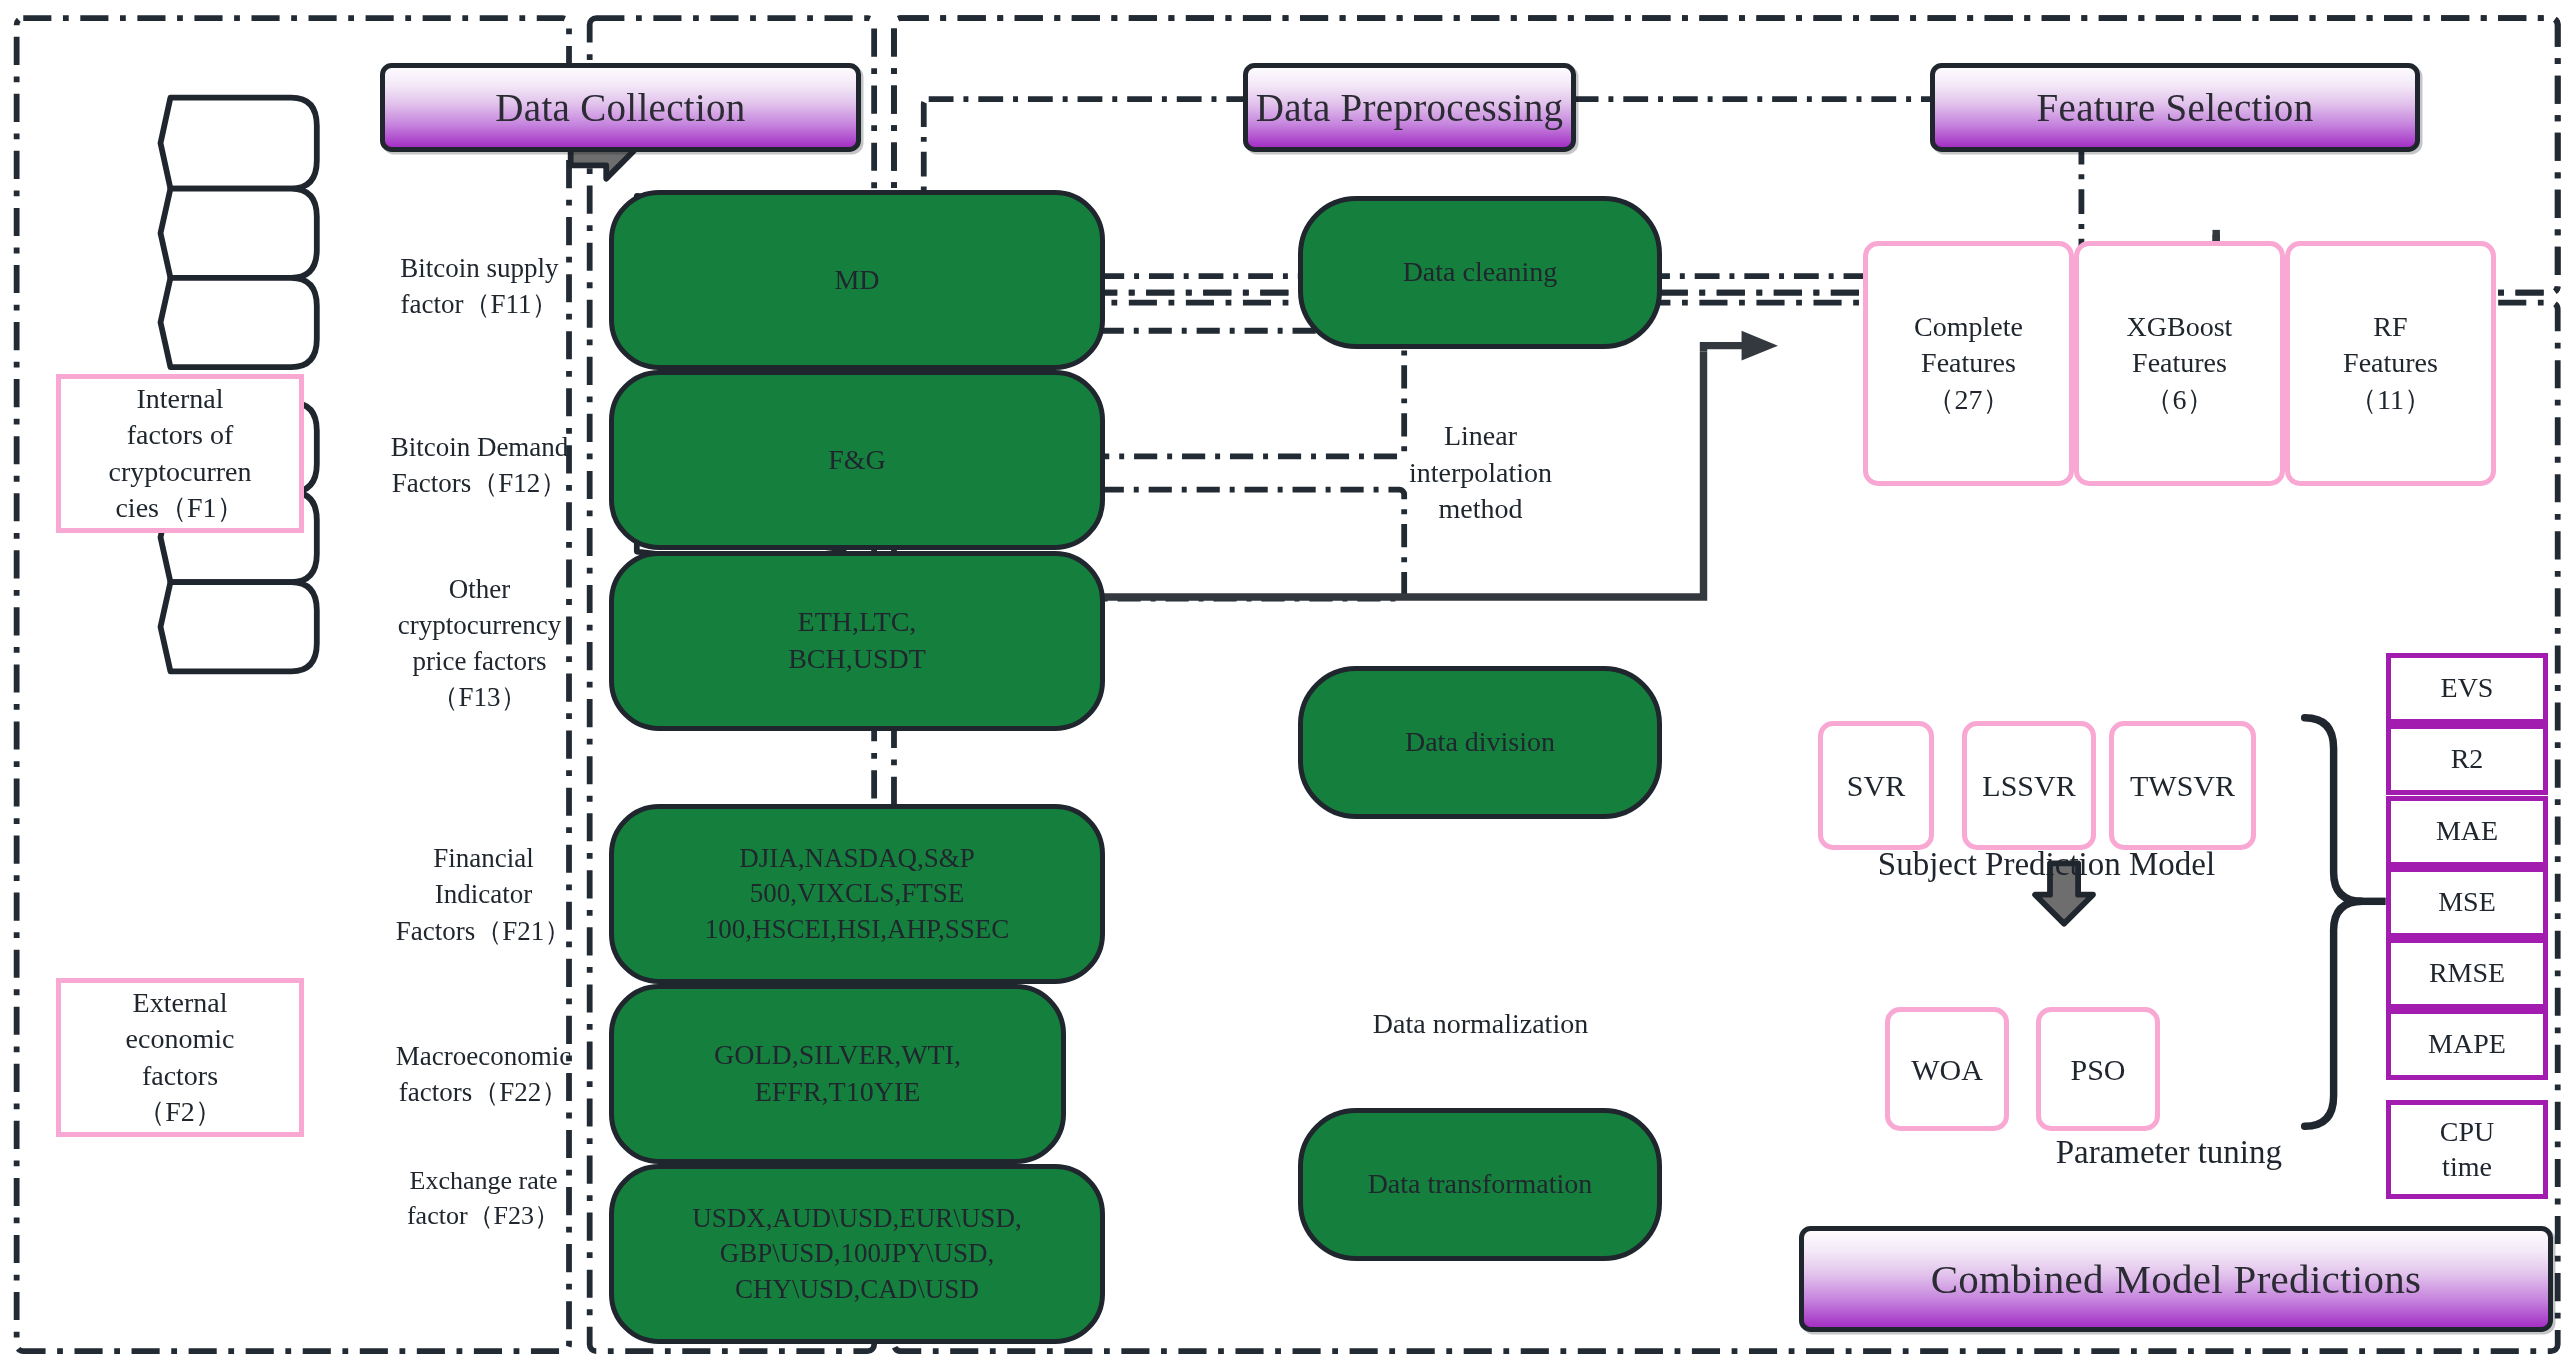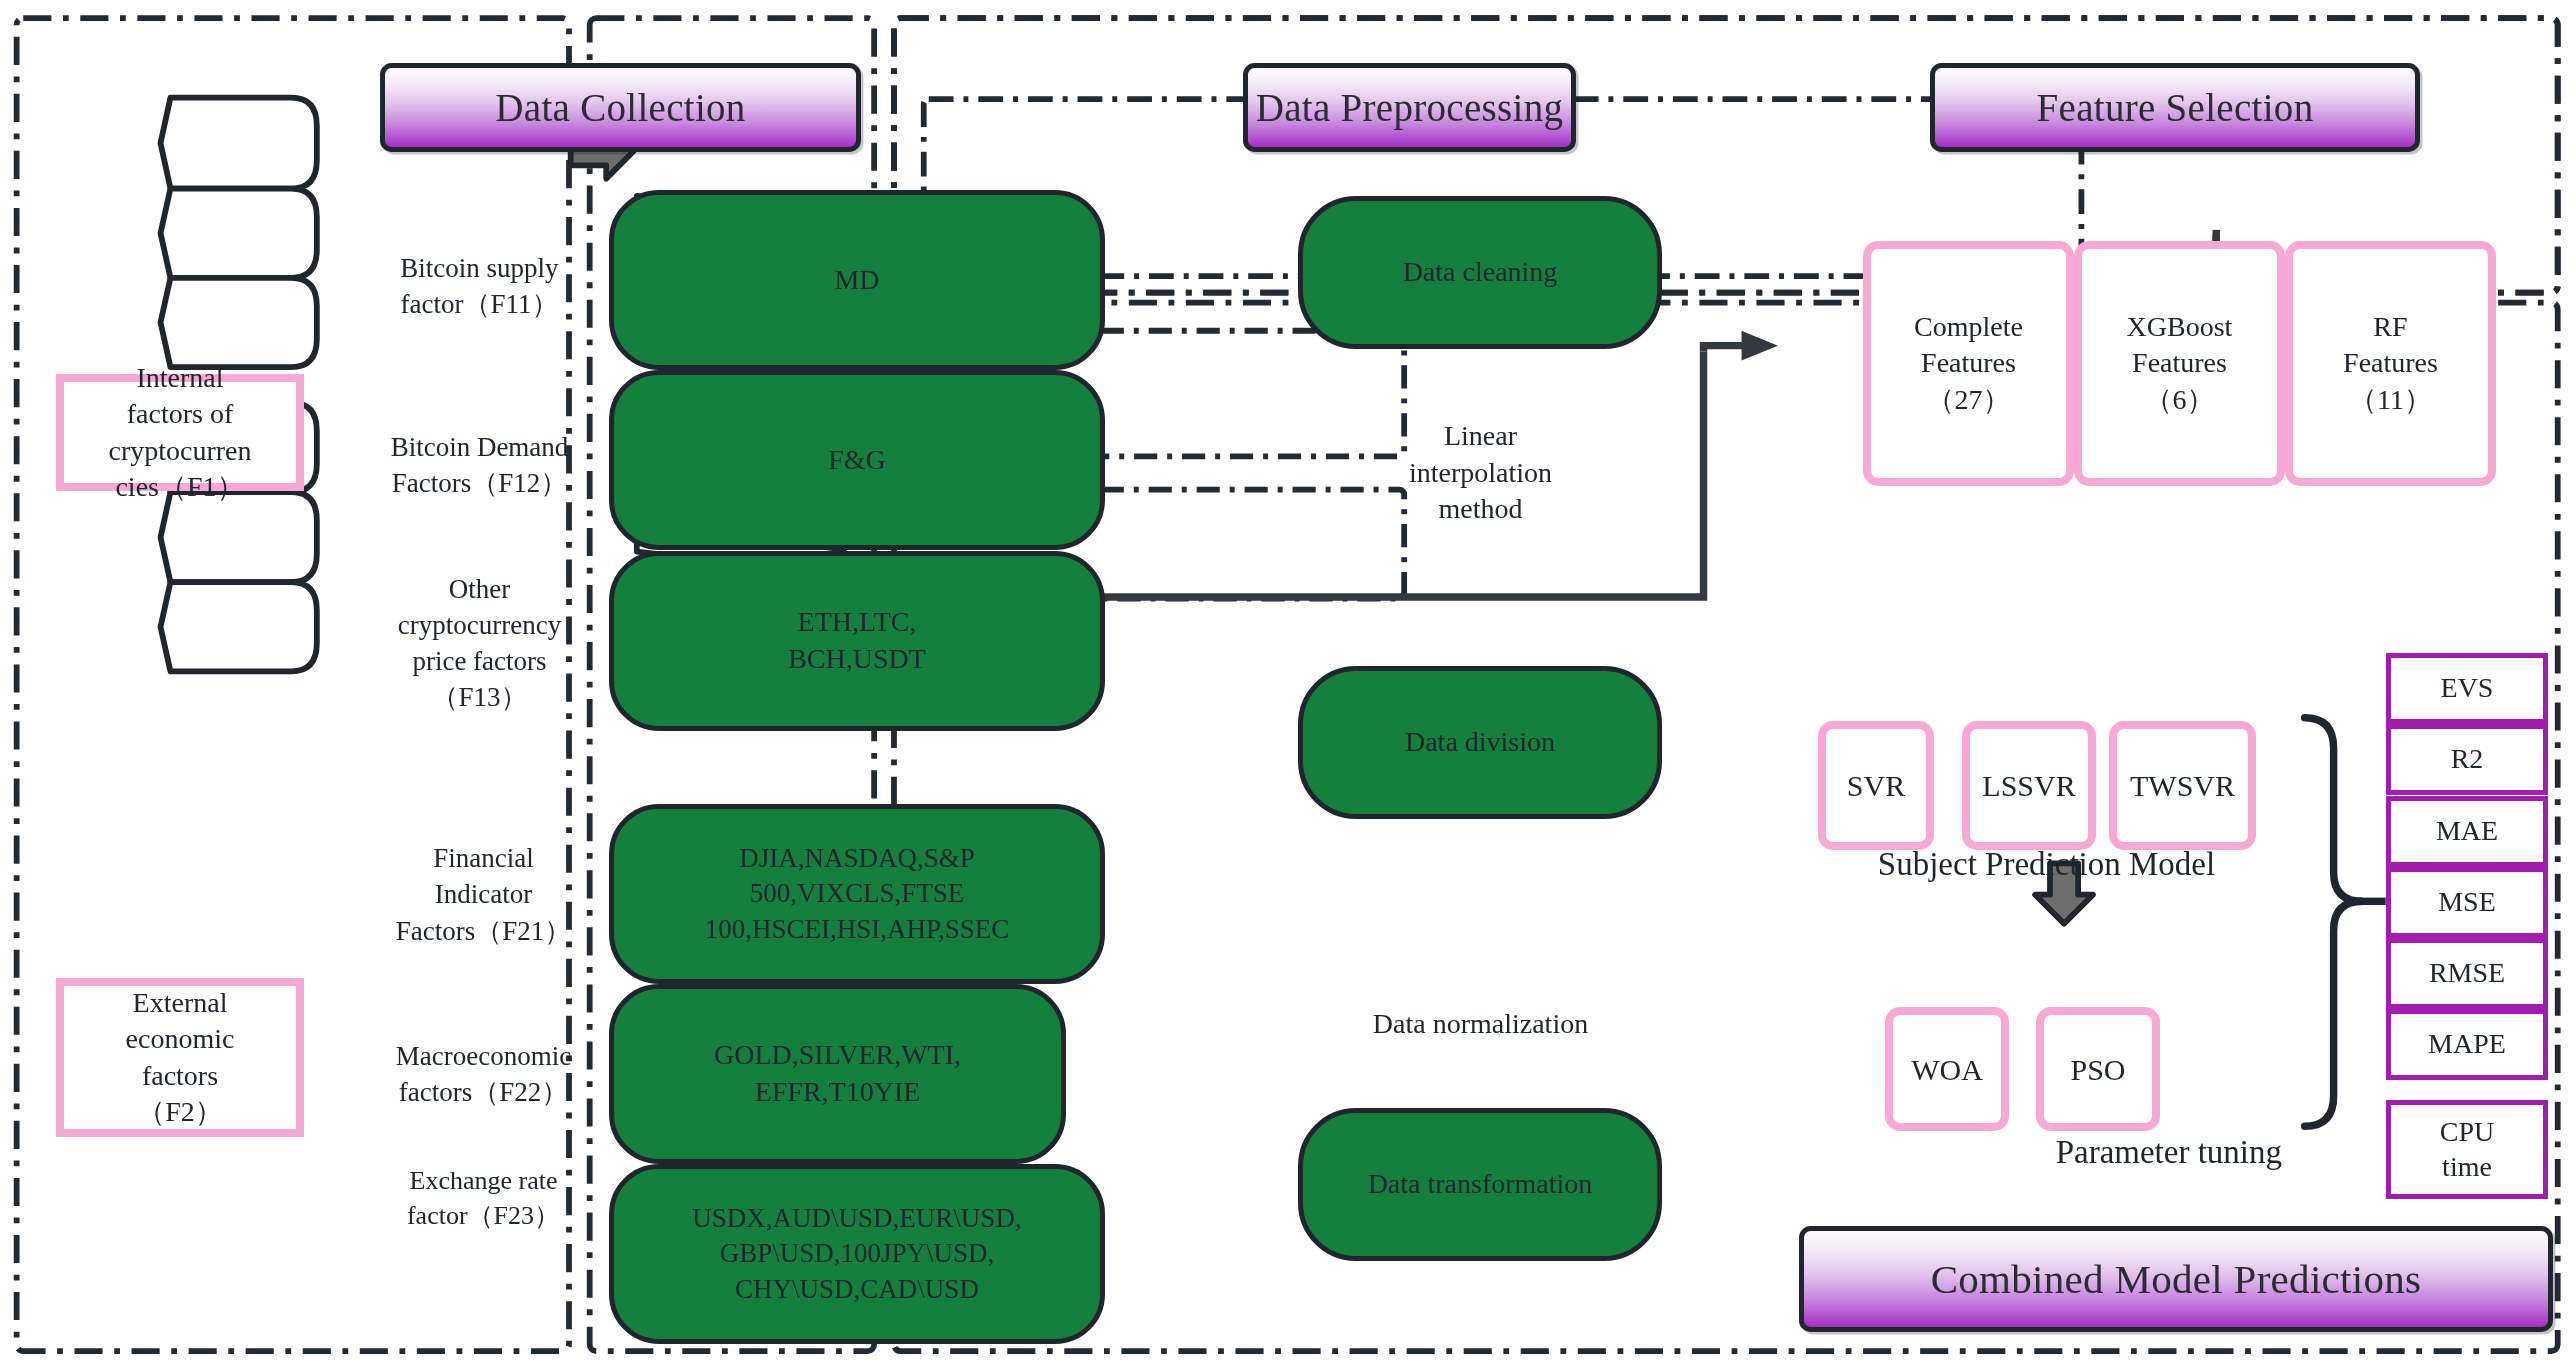--- a/index.html
+++ b/index.html
@@ -10,21 +10,21 @@
 
   
   .banner{position:absolute;display:flex;align-items:center;justify-content:center;
     border:5.8px solid #20262e;border-radius:11.6px;
     background:linear-gradient(180deg,#fdfbfe 0%,#f3e8f7 22%,#e2c3ec 45%,#c583dd 72%,#a42fc4 100%);
     box-shadow:2.5px 2.5px 0 rgba(20,25,32,.25);
     font-size:39px;letter-spacing:0.3px;color:#2b2b33;}
 
   
   .rbox{position:absolute;display:flex;align-items:center;justify-content:center;
-    text-align:center;border:8px solid #f9a8d4;background:#fff;box-sizing:border-box;
+    text-align:center;border:5px solid #f9a8d4;background:#fff;box-sizing:border-box;
     font-size:28px;line-height:1.30;}
   .rbox.rounded{border-radius:15px;}
 
   
   .pill{position:absolute;display:flex;align-items:center;justify-content:center;
     text-align:center;border:5px solid #20262e;background:#15803d;box-sizing:border-box;
     border-radius:50px;font-size:28px;line-height:1.32;}
 
   .metric{position:absolute;display:flex;align-items:center;justify-content:center;
     border:5px solid #a21caf;background:#fff;box-sizing:border-box;font-size:28px;
@@ -122,21 +122,21 @@
   </div>
 
   <div class="banner" style="left:1243px;top:63px;width:323px;height:79px;">
     <span>Data Preprocessing</span>
   </div>
 
   <div class="banner" style="left:1930px;top:63px;width:480px;height:79px;">
     <span>Feature Selection</span>
   </div>
 
-  <div class="rbox" style="left:56px;top:374px;width:248px;height:117px;">
+  <div class="rbox" style="left:56px;top:374px;width:248px;height:159px;">
     <span>
       <span>Internal</span><br>
       <span>factors of</span><br>
       <span>cryptocurren</span><br>
       <span>cies（F1）</span>
     </span>
   </div>
 
   <div class="rbox" style="left:56px;top:978px;width:248px;height:159px;">
     <span>

